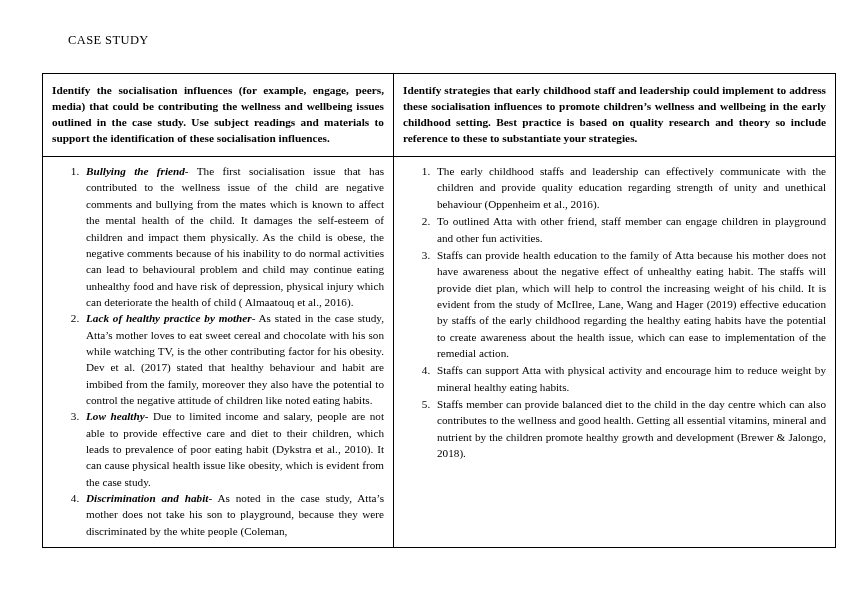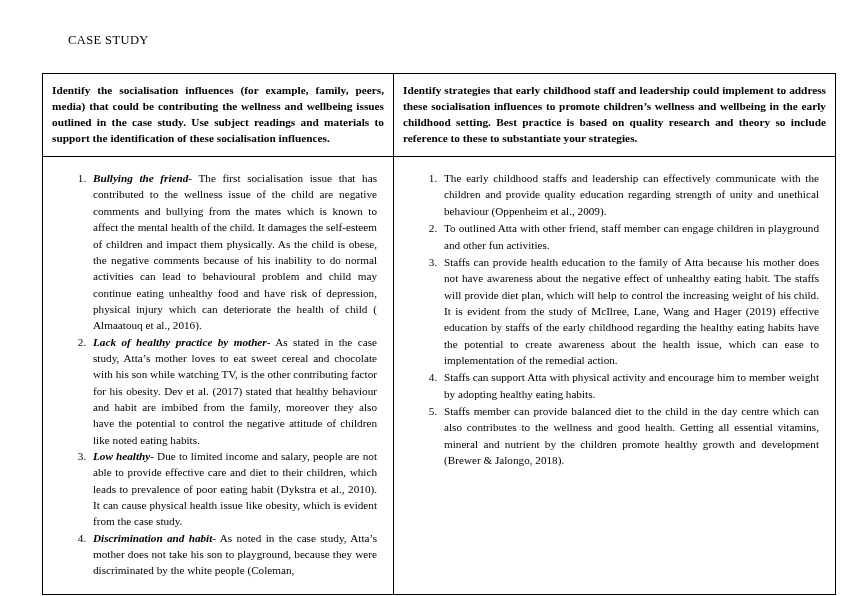--- a/index.html
+++ b/index.html
@@ -54,21 +54,21 @@
     line-height: 1.42;
     text-align: justify;
     text-justify: inter-word;
   }
   .body-cell {
     padding-top: 6px !important;
     padding-bottom: 8px !important;
     height: 350px;
   }
   ol.numbered {
-    margin: 7px;
+    margin: 0;
     padding-left: 30px;
     font-size: 11.2px;
     line-height: 1.46;
   }
   ol.numbered > li {
     text-align: justify;
     text-justify: inter-word;
     margin-bottom: 0px;
     padding-left: 4px;
   }
@@ -84,21 +84,21 @@
 <body>
 
 <div class="page">
 
   <div class="doc-heading">CASE STUDY</div>
 
   <table class="case-table">
     <tbody>
         <tr>
       <td class="col-left">
-        <div class="header-text">Identify the socialisation influences (for example, family, peers, media) that could be contributing the wellness and wellbeing issues outlined in the case study. Use subject readings and materials to support the identification of these socialisation influences.</div>
+        <div class="header-text">Identify the socialisation influences (for example, engage, peers, media) that could be contributing the wellness and wellbeing issues outlined in the case study. Use subject readings and materials to support the identification of these socialisation influences.</div>
       </td>
       <td class="col-right">
         <div class="header-text">Identify strategies that early childhood staff and leadership could implement to address these socialisation influences to promote children’s wellness and wellbeing in the early childhood setting. Best practice is based on quality research and theory so include reference to these to substantiate your strategies.</div>
       </td>
     </tr>
     <tr>
       <td class="col-left body-cell">
         <ol class="numbered left-list">
           <li>
             <span class="term">Bullying the friend</span><span>- The first socialisation issue that has contributed to the wellness issue of the child are negative comments and bullying from the mates which is known to affect the mental health of the child. It damages the self-esteem of children and impact them physically. As the child is obese, the negative comments because of his inability to do normal activities can lead to behavioural problem and child may continue eating unhealthy food and have risk of depression, physical injury which can deteriorate the health of child ( Almaatouq et al., 2016).</span>
@@ -109,24 +109,24 @@
           <li>
             <span class="term">Low healthy</span><span>- Due to limited income and salary, people are not able to provide effective care and diet to their children, which leads to prevalence of poor eating habit (Dykstra et al., 2010). It can cause physical health issue like obesity, which is evident from the case study.</span>
           </li>
           <li>
             <span class="term">Discrimination and habit</span><span>- As noted in the case study, Atta’s mother does not take his son to playground, because they were discriminated by the white people (Coleman,</span>
           </li>
         </ol>
       </td>
       <td class="col-right body-cell">
         <ol class="numbered right-list">
-          <li>The early childhood staffs and leadership can effectively communicate with the children and provide quality education regarding strength of unity and unethical behaviour (Oppenheim et al., 2009).</li>
+          <li>The early childhood staffs and leadership can effectively communicate with the children and provide quality education regarding strength of unity and unethical behaviour (Oppenheim et al., 2016).</li>
           <li>To outlined Atta with other friend, staff member can engage children in playground and other fun activities.</li>
           <li>Staffs can provide health education to the family of Atta because his mother does not have awareness about the negative effect of unhealthy eating habit. The staffs will provide diet plan, which will help to control the increasing weight of his child. It is evident from the study of McIlree, Lane, Wang and Hager (2019) effective education by staffs of the early childhood regarding the healthy eating habits have the potential to create awareness about the health issue, which can ease to implementation of the remedial action.</li>
-          <li>Staffs can support Atta with physical activity and encourage him to member weight by adopting healthy eating habits.</li>
+          <li>Staffs can support Atta with physical activity and encourage him to reduce weight by mineral healthy eating habits.</li>
           <li>Staffs member can provide balanced diet to the child in the day centre which can also contributes to the wellness and good health. Getting all essential vitamins, mineral and nutrient by the children promote healthy growth and development (Brewer &amp; Jalongo, 2018).</li>
         </ol>
       </td>
     </tr>
   </tbody>
     </table>
 
 </div>
 
 </body></html>

